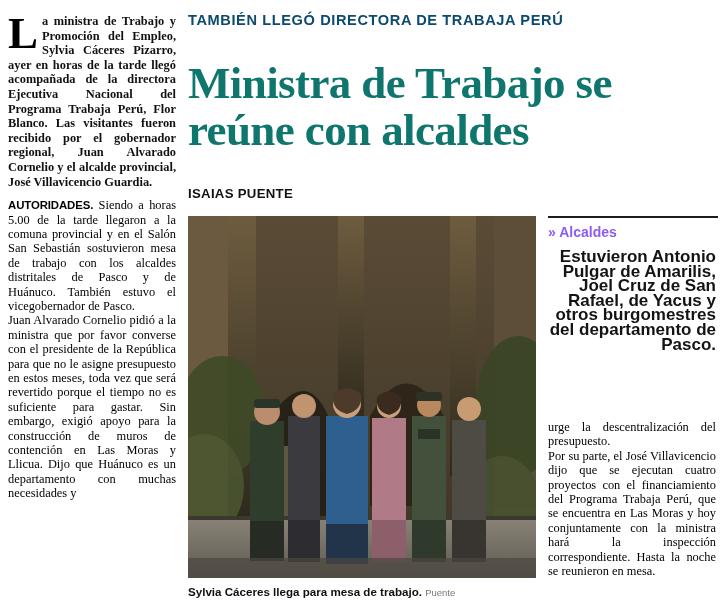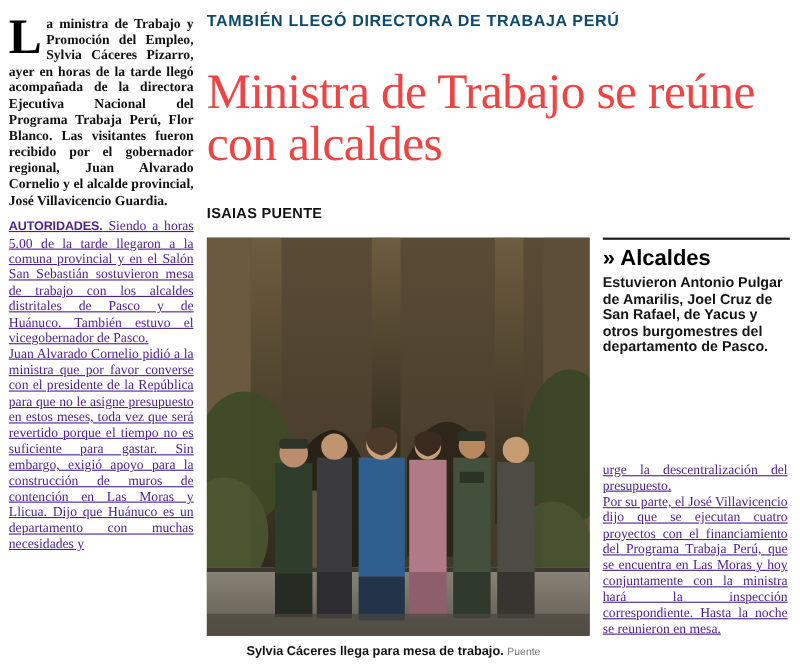--- a/index.html
+++ b/index.html
@@ -52,22 +52,21 @@
     font-weight: 700;
     font-size: 11.4px;
     letter-spacing: -0.1px;
   }
   .body-para {
     font-family: "Liberation Serif", serif;
     font-size: 12.4px;
     line-height: 14.4px;
     text-align: justify;
     margin: 0;
-    color: #4c1d95;
-    text-decoration: underline;
+    color: #000000;
   }
   .gap {
     height: 9px;
   }
 
   
   .kicker {
     position: absolute;
     left: 188px;
     top: 12px;
@@ -77,25 +76,25 @@
     font-size: 14.6px;
     letter-spacing: 0.6px;
     color: #0c4a6e;
   }
   .headline {
     position: absolute;
     left: 188px;
     top: 30px;
     width: 530px;
     font-family: "Liberation Serif", serif;
-    font-weight: 400;
+    font-weight: 700;
     font-size: 45px;
     line-height: 47px;
     letter-spacing: -0.6px;
-    color: #ef4444;
+    color: #0f766e;
   }
   .bajada {
     position: absolute;
     left: 188px;
     top: 130px;
     width: 520px;
     font-family: "Liberation Sans", sans-serif;
     font-weight: 700;
     font-size: 13.3px;
     line-height: 16.4px;
@@ -141,21 +140,20 @@
   }
   .caption {
     position: absolute;
     left: 188px;
     top: 585px;
     width: 348px;
     font-family: "Liberation Sans", sans-serif;
     font-size: 11.6px;
     font-weight: 700;
     color: #111;
-    margin-left: 36px;
   }
   .caption .credit {
     font-weight: 400;
     font-size: 9.5px;
     color: #777;
   }
 
   
   .rule-top {
     position: absolute;
@@ -165,33 +163,34 @@
     height: 2px;
     background: #1d1d1d;
   }
   .box-title {
     position: absolute;
     left: 548px;
     top: 224px;
     width: 170px;
     font-family: "Liberation Sans", sans-serif;
     font-weight: 700;
-    font-size: 20px;
-    color: #000000;
+    font-size: 14px;
+    color: #8b5cf6;
   }
   .box-body {
     position: absolute;
     left: 548px;
     top: 250px;
     width: 168px;
     font-family: "Liberation Sans", sans-serif;
     font-weight: 700;
-    font-size: 13px;
+    font-size: 17px;
     line-height: 14.6px;
     color: #141414;
+    text-align: right;
   }
   .right-col {
     position: absolute;
     left: 548px;
     top: 404px;
     width: 168px;
     margin-top: 16px;
   }
   .right-col .body-para {
     font-size: 12.4px;

